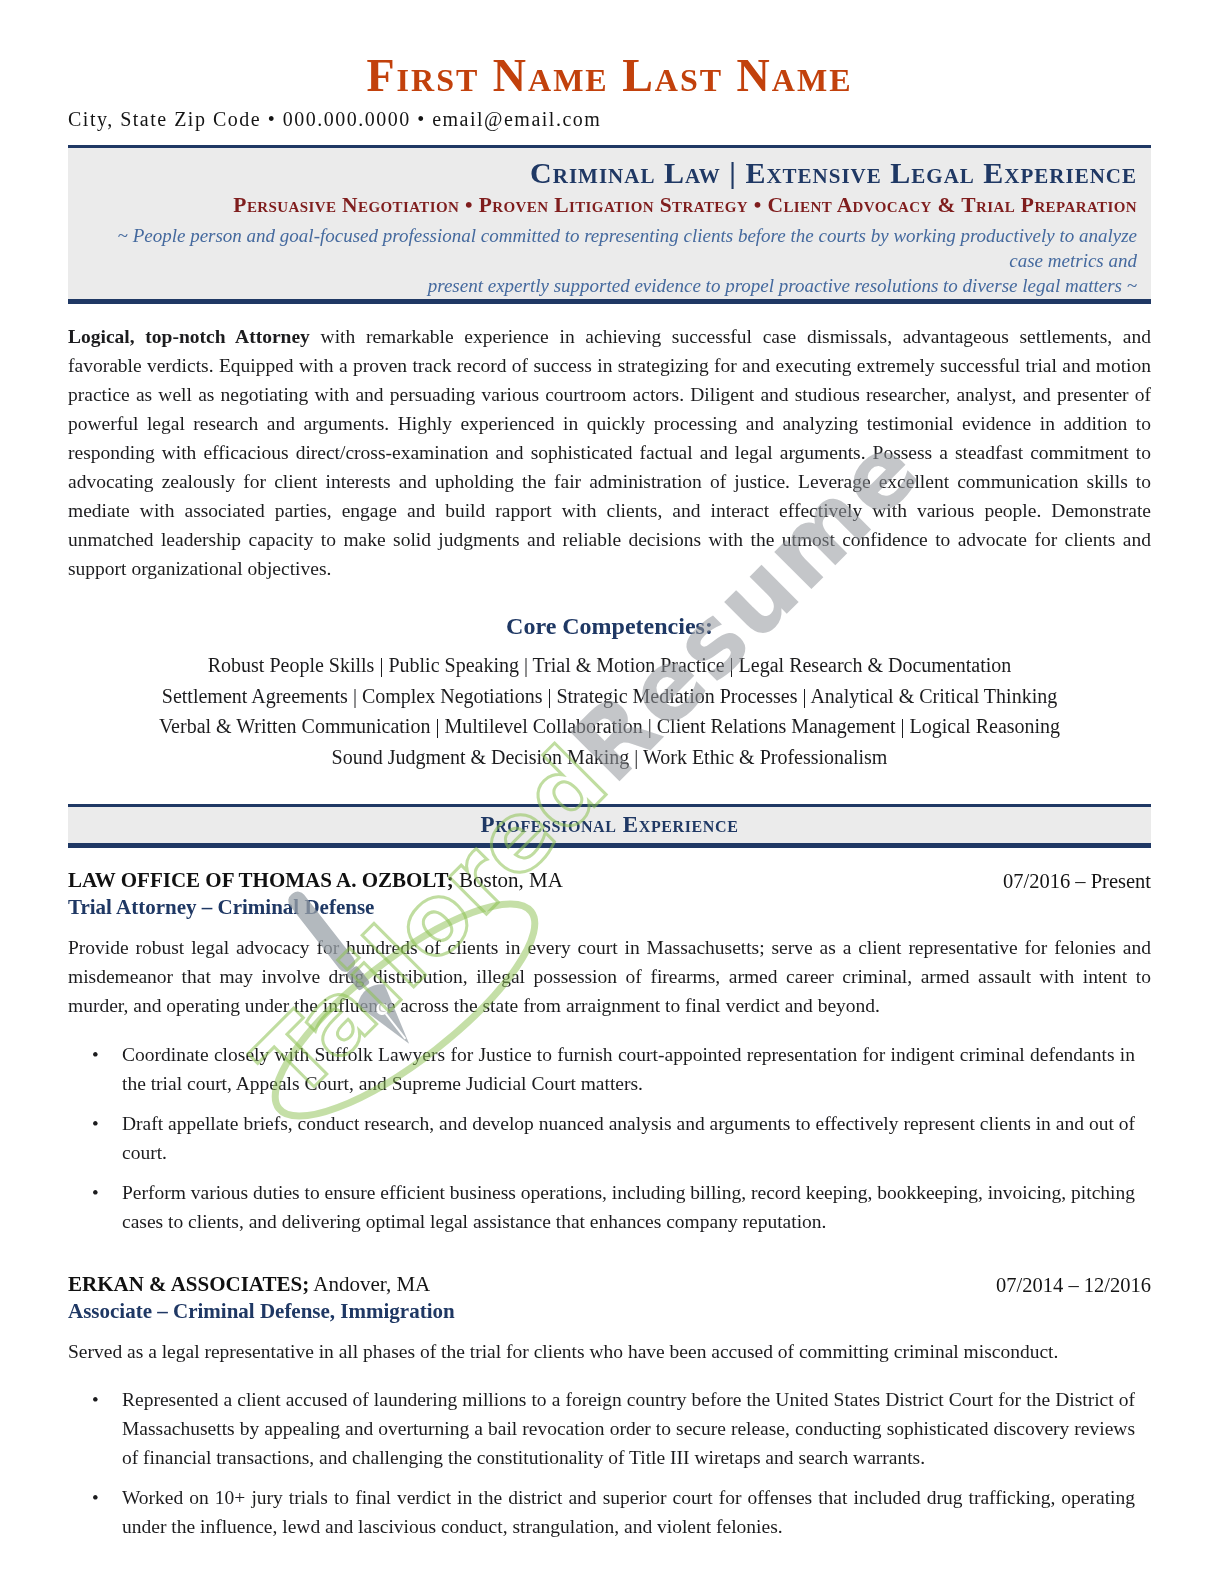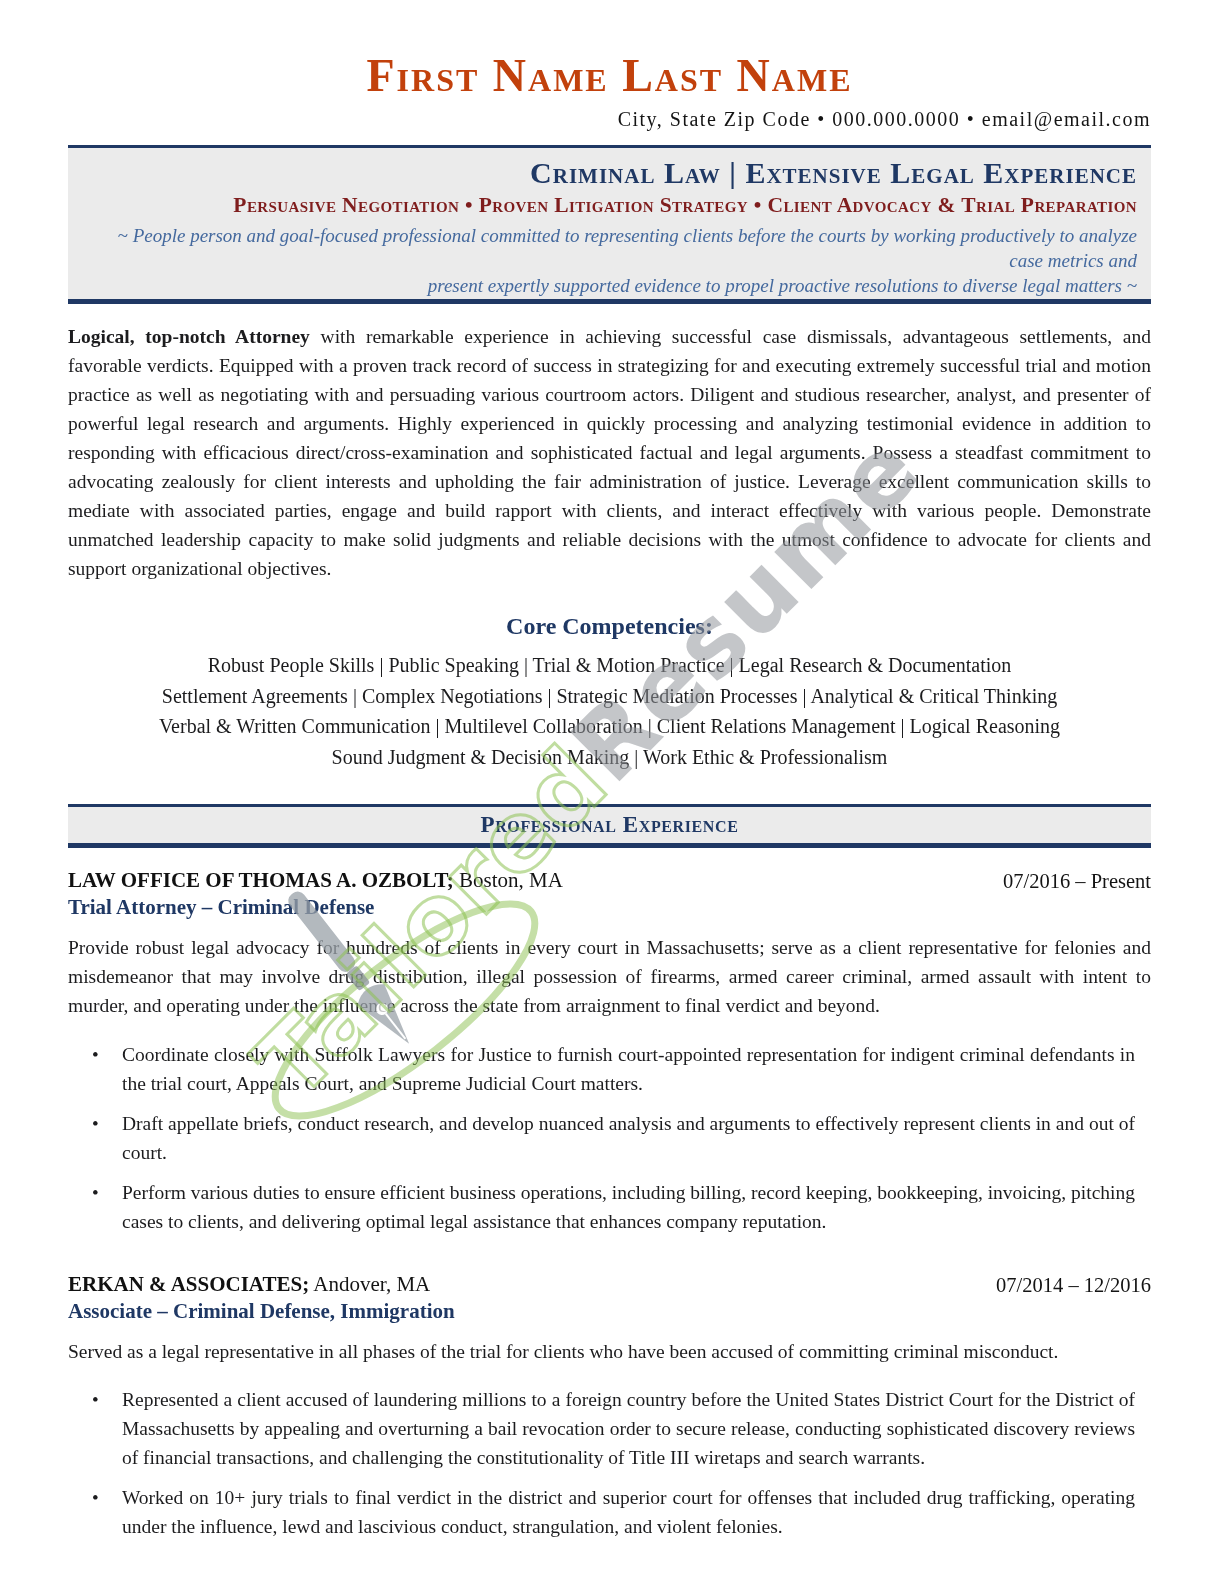--- a/index.html
+++ b/index.html
@@ -19,21 +19,21 @@
   .name{
     text-align:center;
     font-variant:small-caps;
     font-weight:700;
     font-size:46px;
     line-height:1.05;
     color:#c2410c;
     letter-spacing:2px;
   }
   .contact{
-    text-align:right;
+    text-align:left;
     font-size:20px;
     letter-spacing:1.5px;
     margin-top:8px;
     color:#141414;
   }
   
   .banner{
     margin-top:14px;
     background:#ebebeb;
     border-top:3px solid #1f3864;

